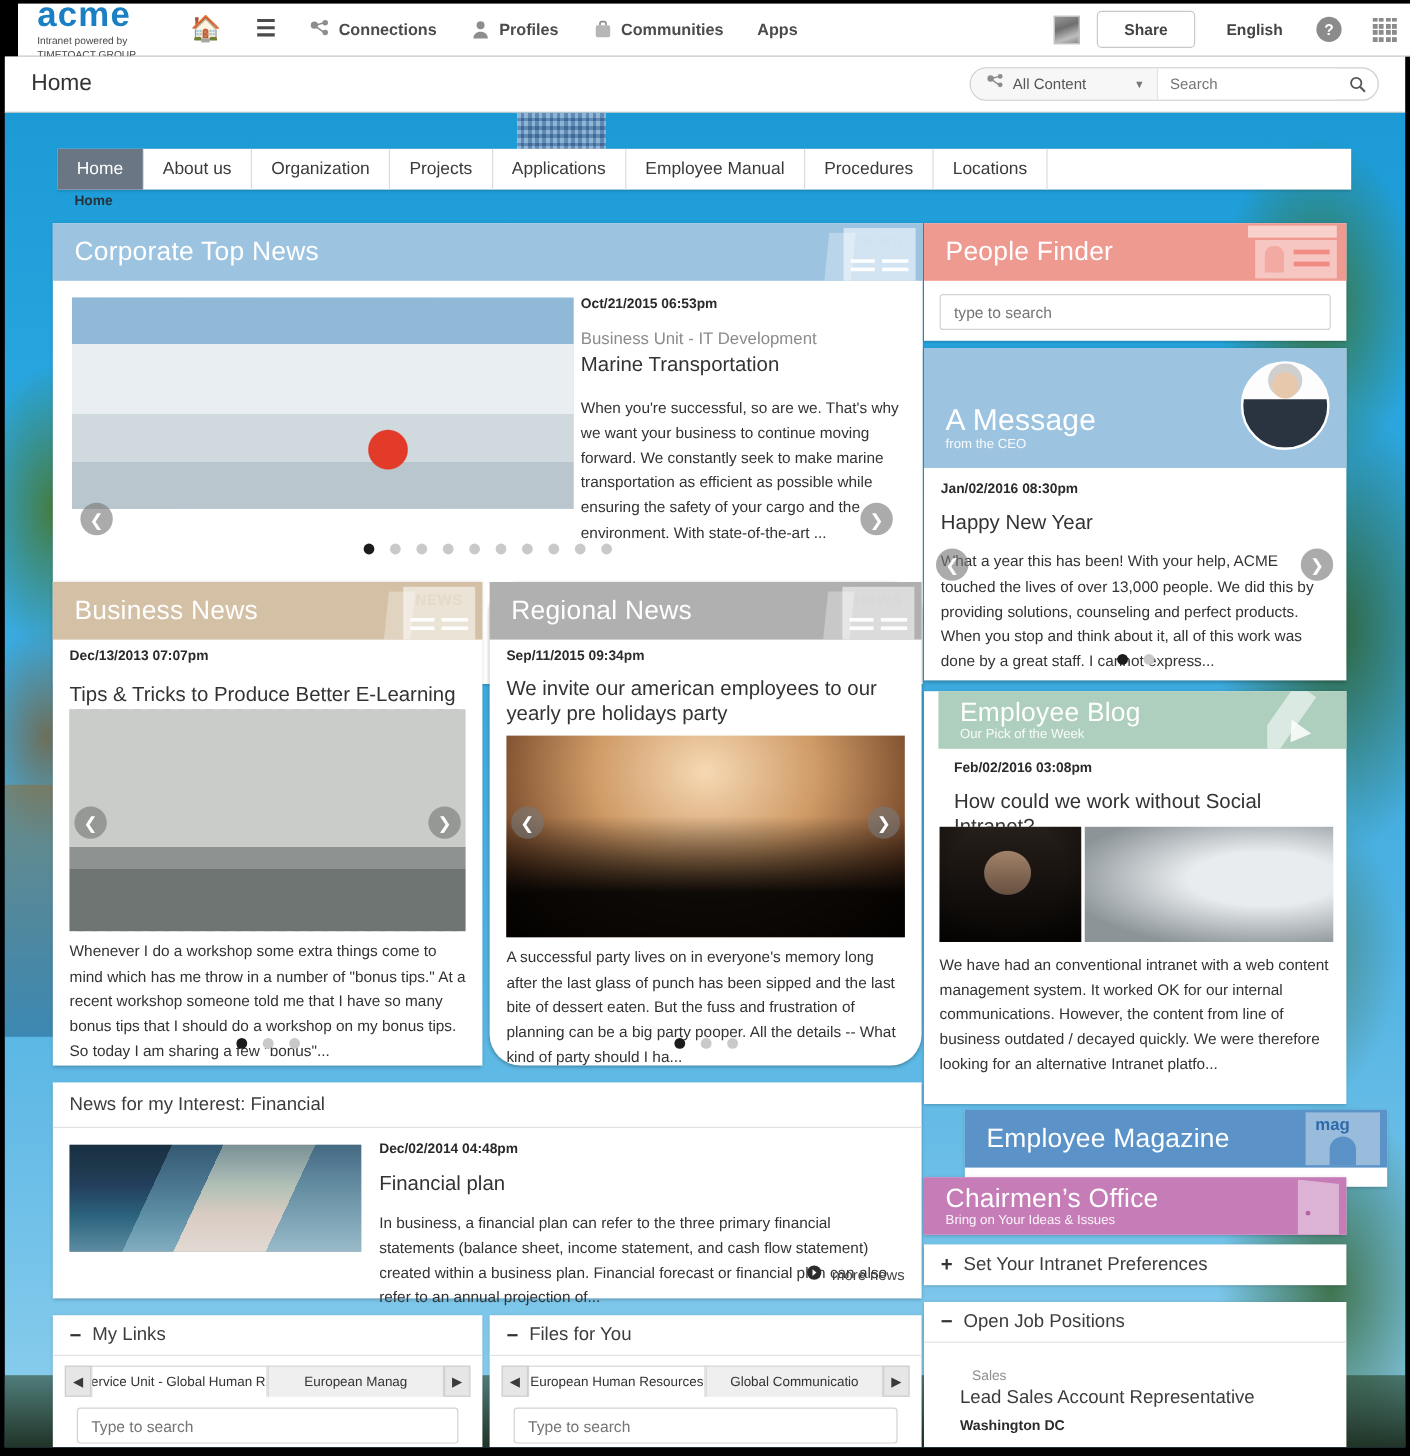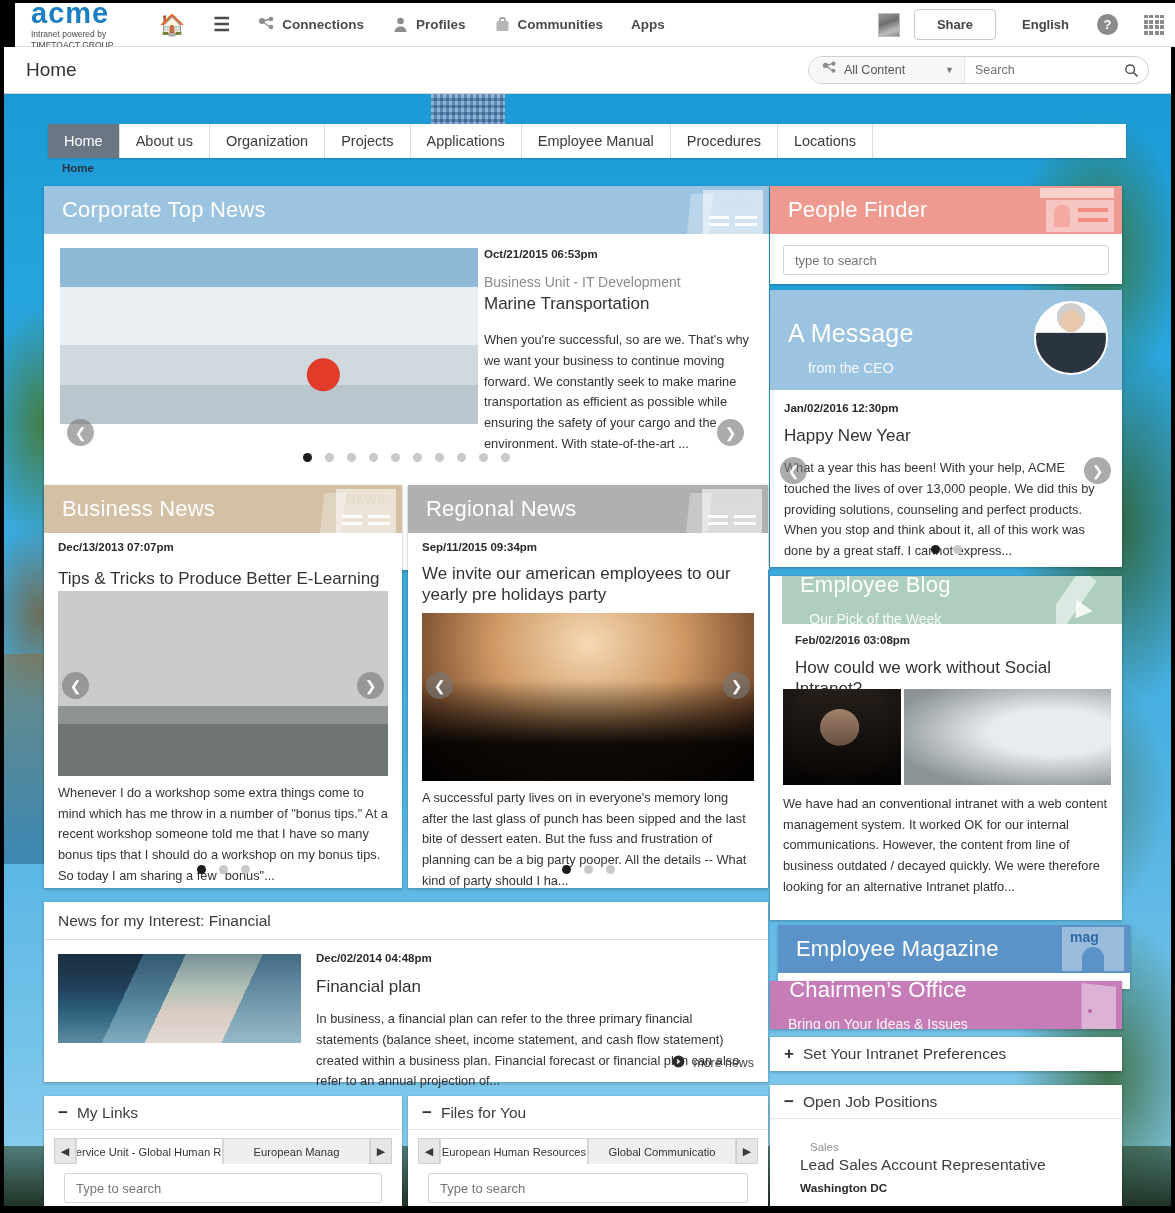--- a/index.html
+++ b/index.html
@@ -93,22 +93,22 @@
     border-right:1px solid #dcdcdc; cursor:pointer; white-space:nowrap; }
   .tab.active { background:#6a7683; color:#fff; }
   .tab.filler { flex:1; border-right:0; cursor:default; }
 
   #breadcrumb { position:absolute; left:58px; top:68px; font-size:11.5px; color:#27323c; font-weight:bold;}
 
   
   .card { position:absolute; background:#fff; box-shadow:0 1px 3px rgba(0,0,0,.28); }
   .chead { height:48px; display:flex; align-items:center; padding:0 18px; position:relative; overflow:hidden; }
   .chead h2 { font-size:22px; font-weight:normal; color:#fff; letter-spacing:.2px; line-height:1.05; }
-  .chead .sub { font-size:14px; color:rgba(255,255,255,.92); margin-top:14px; }
-  .chead .stack { display:flex; flex-direction:column; justify-content:center;align-items:center; }
+  .chead .sub { font-size:11px; color:rgba(255,255,255,.92); margin-top:1px; }
+  .chead .stack { display:flex; flex-direction:column; justify-content:center; }
 
   
   .newsdeco { position:absolute; right:6px; top:4px; width:74px; height:46px; }
   .newsdeco .back { position:absolute; left:0; top:4px; width:22px; height:40px;
      background:rgba(255,255,255,.30); transform:skewX(-6deg); }
   .newsdeco .sheet { position:absolute; left:14px; top:0; width:60px; height:46px;
      background:rgba(255,255,255,.55); }
   .newsdeco .ttl { position:absolute; left:20px; top:4px; width:48px; text-align:center;
      font-size:12.5px; font-weight:bold; letter-spacing:.5px; }
   .newsdeco .ln { position:absolute; height:3px; background:rgba(255,255,255,.95); }
@@ -380,21 +380,21 @@
       <div class="wbody" style="position:absolute; left:14px; top:298px; width:332px;">Whenever I do a workshop some extra things come to mind which has me throw in a number of "bonus tips." At a recent workshop someone told me that I have so many bonus tips that I should do a workshop on my bonus tips. So today I am sharing a few "bonus"...</div>
       <div class="arrow" style="left:18px; top:187px;">❮</div>
       <div class="arrow" style="left:313px; top:187px;">❯</div>
       <div class="dots" style="position:absolute; left:0; right:0; top:380px;">
         <span class="dot on"></span>
         <span class="dot"></span>
         <span class="dot"></span>
       </div>
     </div>
 
-    <div class="card" style="left:404px; top:391px; width:360px; height:403px;">
+    <div class="card" style="left:404px; top:391px; width:360px; height:403px;border-radius:26px;">
       <div class="chead" style="background:#b0b0b0;">
         <div class="stack">
             <h2>Regional News</h2>
           </div>
         <div class="newsdeco">
           <div class="back"></div>
             <div class="sheet"></div>
           <div class="ttl" style="color:#d8d8d8;">NEWS</div>
           <div class="ln" style="left:20px;top:26px;width:20px;"></div>
           <div class="ln" style="left:46px;top:26px;width:22px;"></div>
@@ -491,21 +491,21 @@
     <div class="card" style="left:766px; top:196px; width:352px; height:277px;">
       <div class="chead" style="background:#9cc3e0; height:100px; align-items:flex-end; padding-bottom:14px;">
         <div class="stack">
           <h2 style="font-size:25px;">A Message</h2>
           <div class="sub">from the CEO</div>
         </div>
         <div class="photo ph-ceo" style="position:absolute; right:14px; top:11px; width:74px; height:74px;
              border-radius:50%; border:2px solid #fff;"></div>
       </div>
       <div style="padding:12px 14px 0 14px;">
-        <div class="meta">Jan/02/2016 12:30pm</div>
+        <div class="meta">Jan/02/2016 08:30pm</div>
         <div class="wtitle" style="margin-top:11px;">Happy New Year</div>
         <div class="wbody" style="margin-top:12px;">What a year this has been! With your help, ACME touched the lives of over 13,000 people. We did this by providing solutions, counseling and perfect products. When you stop and think about it, all of this work was done by a great staff. I cannot express...</div>
       </div>
       <div class="arrow" style="left:10px; top:167px;">❮</div>
       <div class="arrow" style="left:314px; top:167px;">❯</div>
       <div class="dots" style="position:absolute; left:0; right:0; bottom:13px;">
         <span class="dot on"></span>
         <span class="dot"></span>
       </div>
     </div>
@@ -528,21 +528,21 @@
         <div class="meta">Feb/02/2016 03:08pm</div>
         <div class="wtitle" style="margin-top:11px;">How could we work without Social Intranet?</div>
       </div>
       <div style="position:absolute; left:13px; top:113px; display:flex; gap:3px;">
         <div class="photo ph-lady" style="width:118px; height:96px;"></div>
         <div class="photo ph-desk" style="width:207px; height:96px;"></div>
       </div>
       <div class="wbody" style="position:absolute; left:13px; top:218px; width:328px;">We have had an conventional intranet with a web content management system. It worked OK for our internal communications. However, the content from line of business outdated / decayed quickly. We were therefore looking for an alternative Intranet platfo...</div>
     </div>
 
-    <div class="card" style="left:774px; top:831px; width:352px; height:64px;">
+    <div class="card" style="left:800px; top:831px; width:352px; height:64px;">
       <div class="chead" style="background:#5b93c9; height:48px;">
         <div class="stack">
             <h2>Employee Magazine</h2>
           </div>
         <div style="position:absolute; right:6px; top:2px; width:62px; height:44px; background:rgba(255,255,255,.38);">
           <div style="position:absolute; left:8px; top:2px; font-size:14px; font-weight:bold; color:#2e6aa8;">mag</div>
           <div style="position:absolute; left:20px; top:20px; width:22px; height:24px;
                background:#5b93c9; border-radius:11px 11px 0 0;"></div>
         </div>
       </div>

